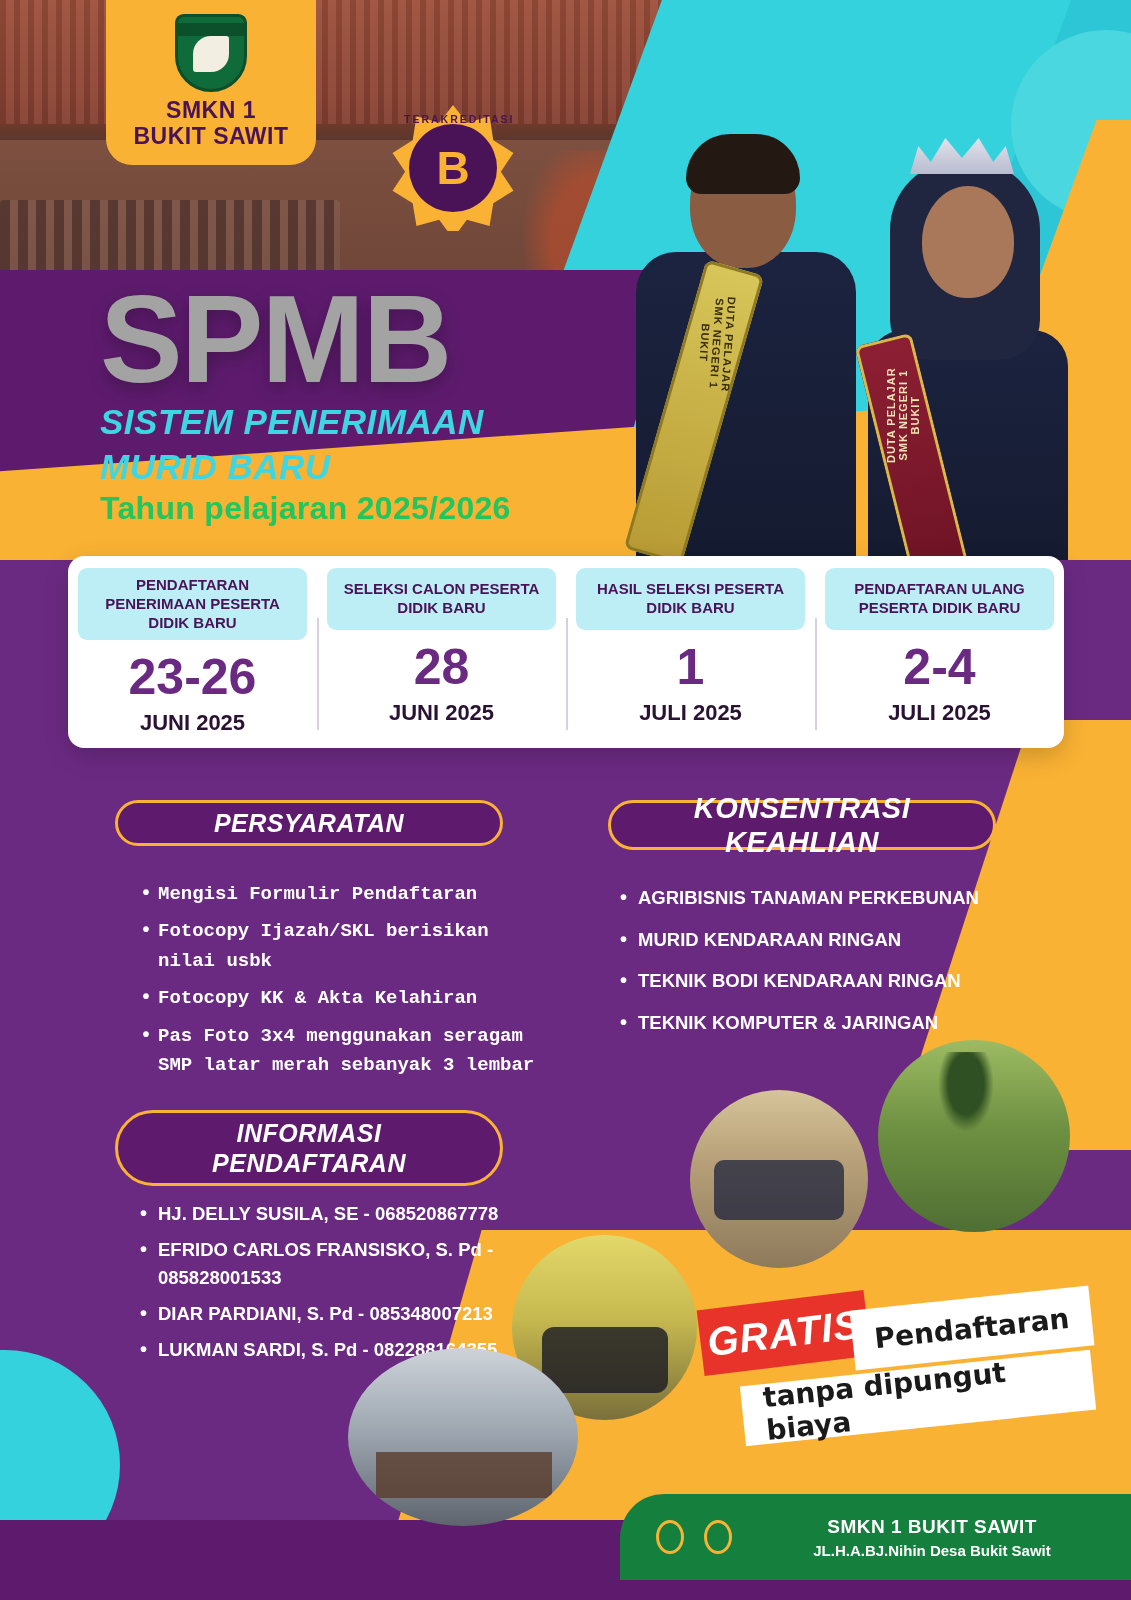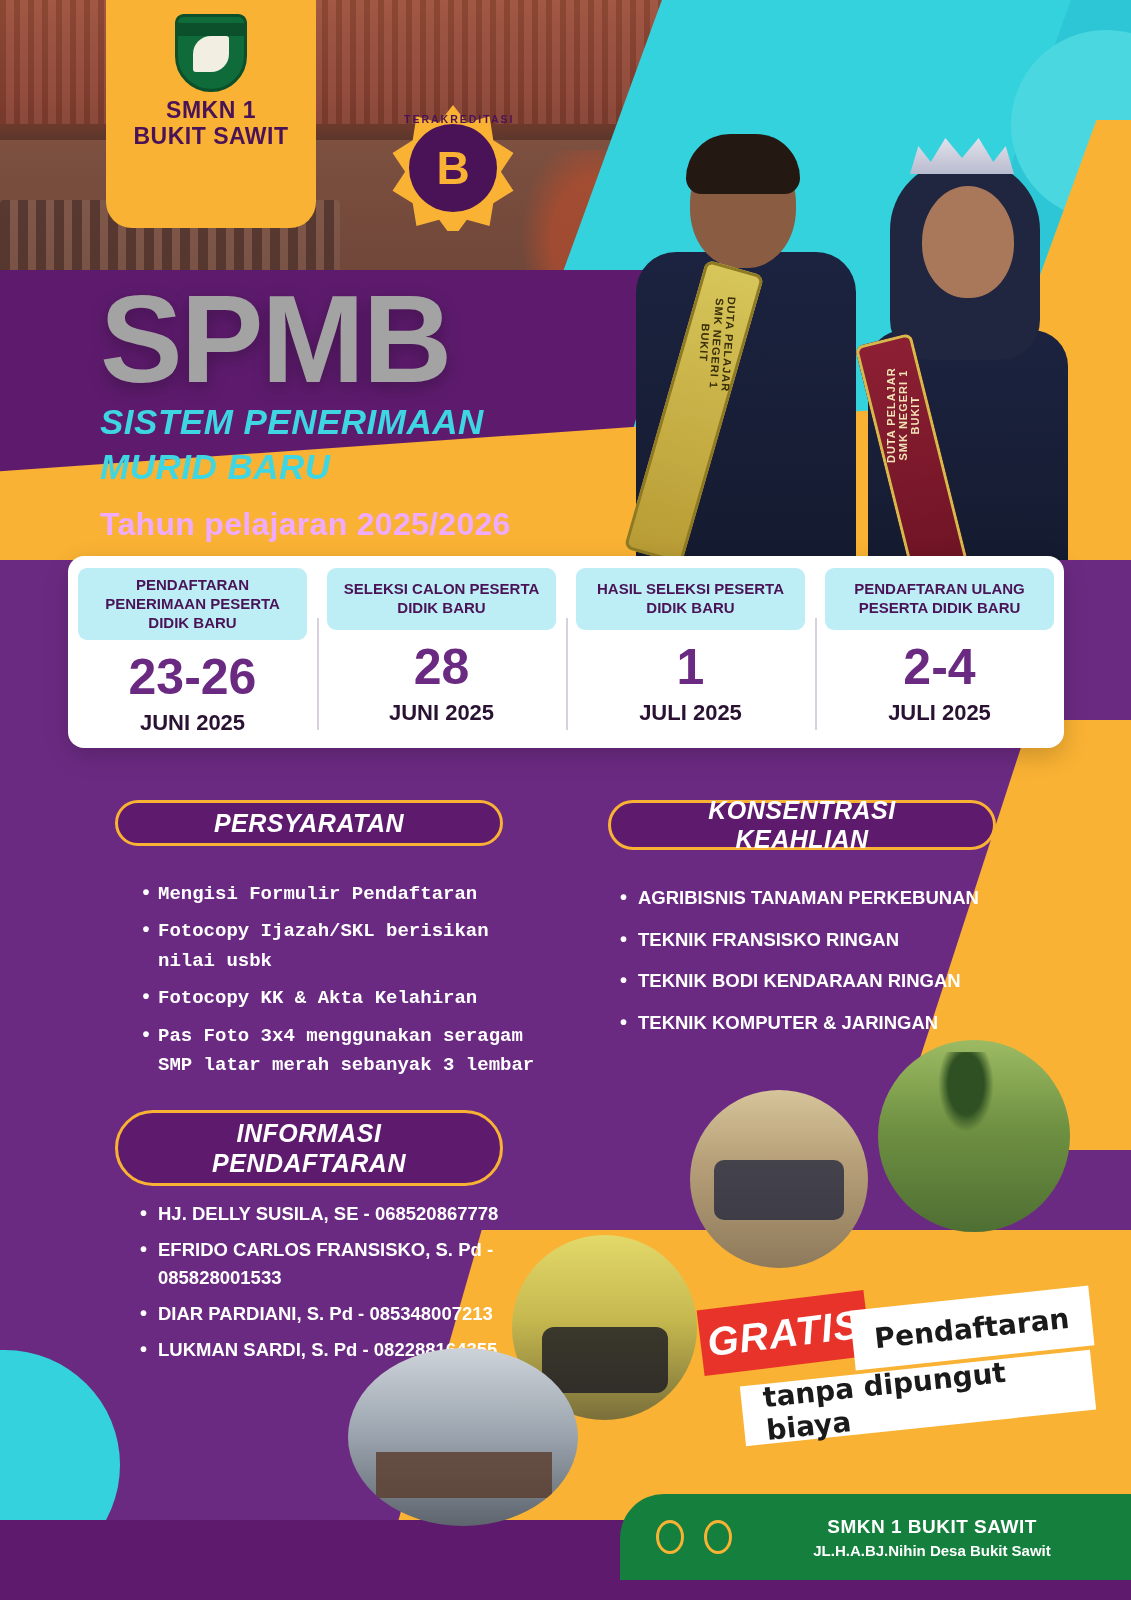--- a/index.html
+++ b/index.html
@@ -133,21 +133,21 @@
     box-shadow: inset 0 0 0 3px #d6b94b;
   }
   .sash-g span{
     position:absolute; top:60px; left:-26px; width:112px;
     transform: rotate(-76deg); font-size:11px; font-weight:700; color:#f2e4b4;
     text-align:center; letter-spacing:1px;
   }
 
   
   .logo-badge{
-    position:absolute; left:106px; top:0; width:210px; height:228px;
+    position:absolute; left:106px; top:0; width:210px; height:165px;
     background:#f9b233; border-radius:0 0 26px 26px; text-align:center;
     padding-top:14px;
   }
   .logo-shield{
     width:72px; height:78px; margin:0 auto 6px;
     background:#0f6b3a; border-radius:10px 10px 42px 42px;
     border:3px solid #0b4f2b; position:relative; overflow:hidden;
   }
   .logo-shield:before{
     content:""; position:absolute; left:50%; top:52%; transform:translate(-50%,-50%);
@@ -181,21 +181,21 @@
   .title-wrap{ position:absolute; left:100px; top:282px; z-index:6;}
   .spmb{
     font-size:124px; font-weight:900; color:#a3a3a3; line-height:.92;
     letter-spacing:-2px; text-shadow:0 6px 18px rgba(0,0,0,.28);
   }
   .sub1{
     margin-top:6px; font-size:35px; font-weight:900; font-style:italic;
     color:#3fd6e3; line-height:1.12; letter-spacing:.5px;
   }
   .sub2{
-    margin-top:20px; font-size:32px; font-weight:800; color:#f0abfc;
+    margin-top:4px; font-size:32px; font-weight:800; color:#22c55e;
     letter-spacing:.3px;
   }
 
   
   .timeline{
     position:absolute; left:68px; top:556px; width:996px; height:192px;
     background:#ffffff; border-radius:16px; display:flex; z-index:7;
     box-shadow:0 8px 24px rgba(0,0,0,.18);
   }
   .tl-col{ flex:1; position:relative; padding:12px 10px 0; text-align:center;}
@@ -233,21 +233,21 @@
   }
 
   
   .pill{
     position:absolute; background:#5e1b6e; border:3px solid #f9b233;
     border-radius:40px; color:#ffffff; font-weight:900; font-style:italic;
     text-align:center; display:flex; align-items:center; justify-content:center;
     z-index:6; letter-spacing:.5px;
   }
   #pill-persyaratan{ left:115px; top:800px; width:388px; height:46px; font-size:25px;}
-  #pill-konsentrasi{ left:608px; top:800px; width:388px; height:50px; font-size:25px; line-height:1.18;}
+  #pill-konsentrasi{ left:608px; top:800px; width:388px; height:50px; font-size:29px; line-height:1.18;}
   #pill-informasi{ left:115px; top:1110px; width:388px; height:76px; font-size:25px; line-height:1.2;}
 
   .list{ position:absolute; z-index:6; color:#ffffff; }
   #list-persyaratan{ left:140px; top:878px; width:400px; font-size:19px; font-weight:700; line-height:1.55;font-family:Liberation Mono, monospace;}
   #list-konsentrasi{ left:620px; top:880px; width:430px; font-size:18.5px; font-weight:800; line-height:1.78;}
   #list-informasi{ left:140px; top:1198px; width:380px; font-size:18.5px; font-weight:800; line-height:1.5;}
   .list li{ margin-bottom:6px; }
   .list ul{ list-style:none; }
   .list li:before{
     content:"\2022"; color:#ffffff; display:inline-block; width:18px; margin-left:-18px;
@@ -403,21 +403,21 @@
 
   <div class="pill" id="pill-konsentrasi">
     <div>
       <div>KONSENTRASI</div>
       <div>KEAHLIAN</div>
     </div>
   </div>
   <div class="list" id="list-konsentrasi">
     <ul>
       <li>AGRIBISNIS TANAMAN PERKEBUNAN</li>
-      <li>TEKNIK FRANSISKO RINGAN</li>
+      <li>MURID KENDARAAN RINGAN</li>
       <li>TEKNIK BODI KENDARAAN RINGAN</li>
       <li>TEKNIK KOMPUTER &amp; JARINGAN</li>
     </ul>
   </div>
 
   <div class="pill" id="pill-informasi">
     <div>
       <div>INFORMASI</div>
       <div>PENDAFTARAN</div>
     </div>

